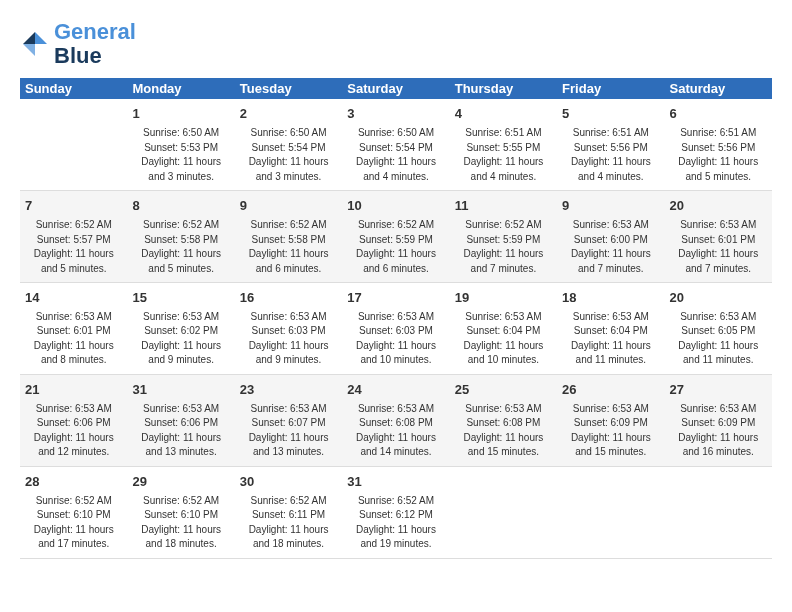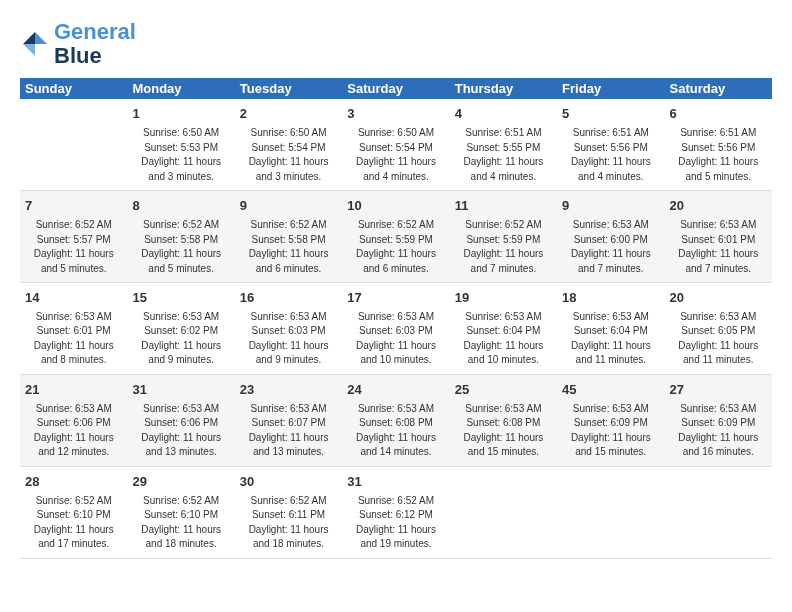--- a/index.html
+++ b/index.html
@@ -301,21 +301,21 @@
 and 14 minutes.</div>
         </td>
         <td>
           <span class="day-num">25</span>
           <div class="day-info" style="white-space: pre-line;">Sunrise: 6:53 AM
 Sunset: 6:08 PM
 Daylight: 11 hours
 and 15 minutes.</div>
         </td>
         <td>
-          <span class="day-num">45</span>
+          <span class="day-num">26</span>
           <div class="day-info" style="white-space: pre-line;">Sunrise: 6:53 AM
 Sunset: 6:09 PM
 Daylight: 11 hours
 and 15 minutes.</div>
         </td>
         <td>
           <span class="day-num">27</span>
           <div class="day-info" style="white-space: pre-line;">Sunrise: 6:53 AM
 Sunset: 6:09 PM
 Daylight: 11 hours

